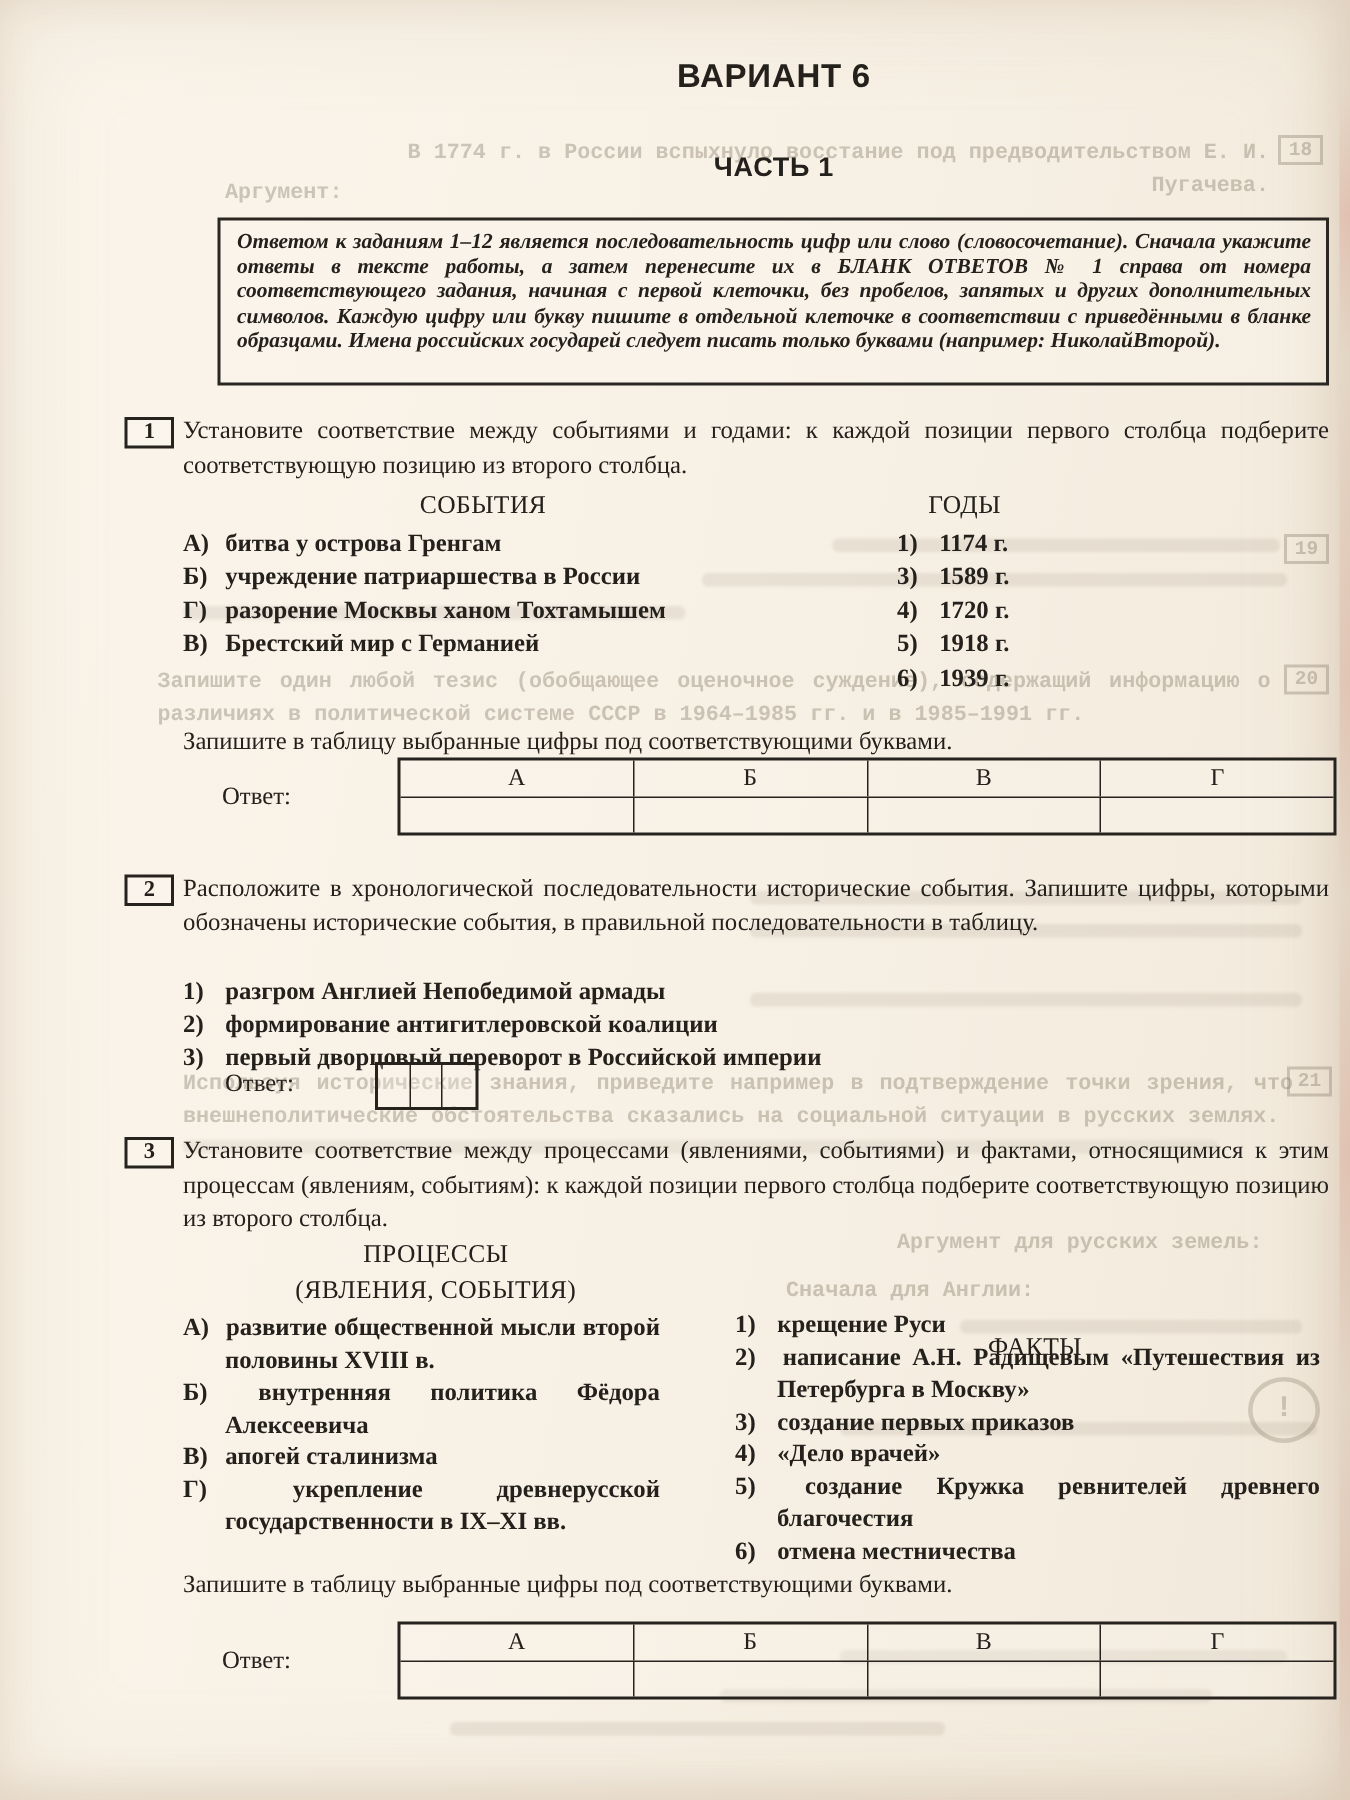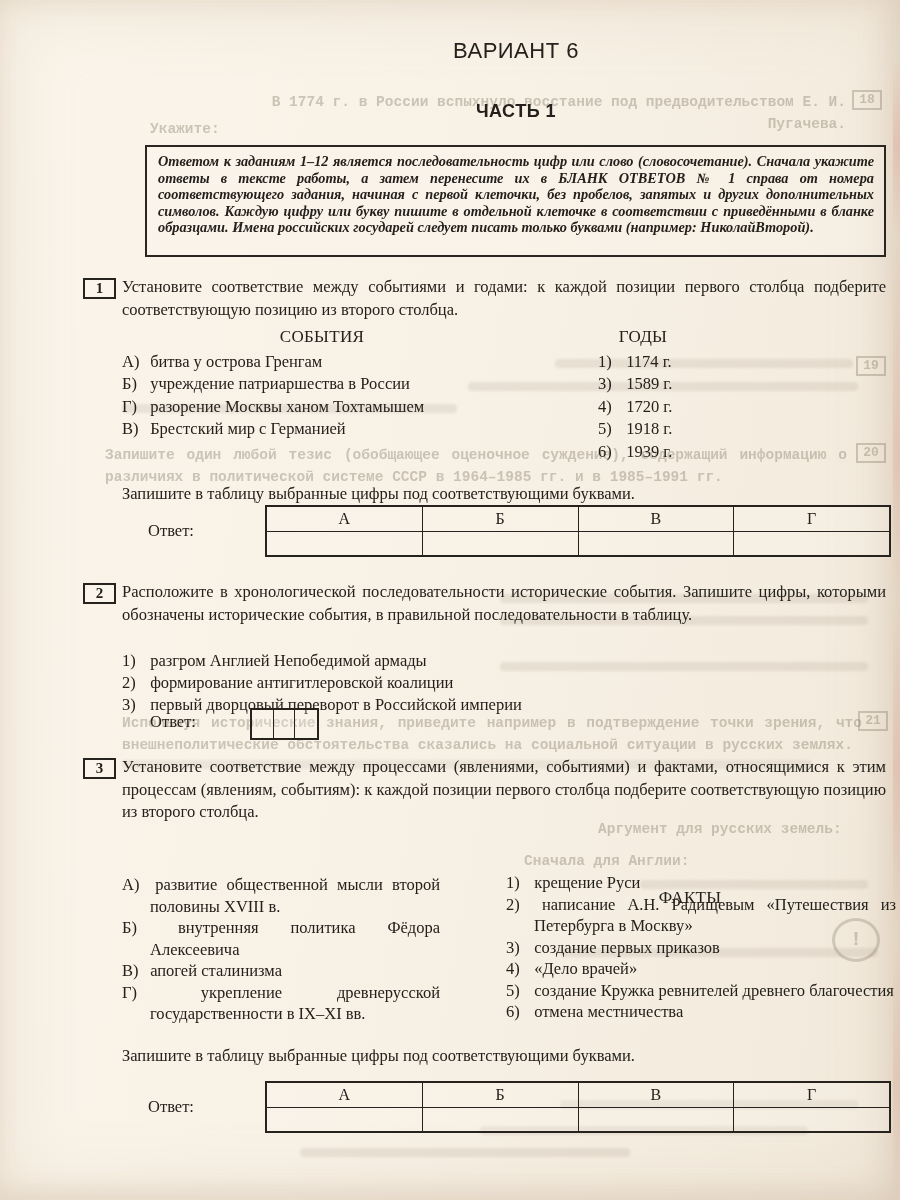--- a/index.html
+++ b/index.html
@@ -16,34 +16,34 @@
   
   .ghost{position:absolute;color:rgba(130,118,100,.38);z-index:1;filter:blur(.4px);font-family:Liberation Mono, monospace;}
   .gtext{font-weight:bold;font-size:14.5px;line-height:22px;}
   .gbox{width:26px;height:16px;border:2px solid rgba(130,118,100,.35);text-align:center;font-size:13px;line-height:16px;font-weight:bold;}
   .gs{position:absolute;height:9px;border-radius:4px;background:rgba(130,118,100,.13);z-index:1;filter:blur(1px);}
   .gcircle{width:42px;height:38px;border:3px solid rgba(130,118,100,.30);border-radius:50%;
     text-align:center;font-size:20px;line-height:38px;font-weight:bold;color:rgba(130,118,100,.35);}
   
   .c{position:absolute;z-index:2;}
   .vtitle{left:132px;top:38px;width:768px;text-align:center;
-    font-family:"Liberation Sans","DejaVu Sans",sans-serif;font-weight:normal;font-size:22px;letter-spacing:.5px;}
+    font-family:"Liberation Sans","DejaVu Sans",sans-serif;font-weight:bold;font-size:22px;letter-spacing:.5px;}
   .ptitle{left:132px;top:101px;width:768px;text-align:center;
     font-family:"Liberation Sans","DejaVu Sans",sans-serif;font-weight:bold;font-size:18px;letter-spacing:.5px;}
   .instr{left:145px;top:145px;width:741px;height:112px;box-sizing:border-box;
     border:2px solid #2a2722;padding:6px 10px 6px 11px;background:rgba(252,247,239,.35);}
   .instr p{margin:0;font-weight:bold;font-style:italic;font-size:14.3px;line-height:16.5px;text-align:justify;}
   .numbox{width:29px;height:17px;border:2px solid #26231e;text-align:center;
     font-weight:bold;font-size:15px;line-height:17px;background:rgba(252,247,239,.4);}
   .ttext{width:764px;font-size:16.5px;line-height:22.5px;text-align:justify;}
   .colhead{font-size:17px;text-align:center;letter-spacing:.3px;}
   .list{font-size:16.5px;}
   .lh1{line-height:22.4px;}
   .lh3{line-height:21.5px;}
-  .li{padding-left:28px;text-indent:-28px;}
+  .li{padding-left:28px;text-indent:-28px;font-weight:bold;}
   .just{text-align:justify;}
   .m{display:inline-block;text-indent:0;width:24px;}
   .note{font-size:16.5px;}
   .anslabel{font-size:16.5px;}
   .anstable{width:622px;border:2px solid #26231e;background:rgba(252,247,239,.25);}
   .trow{display:flex;}
   .trow.head{border-bottom:1.5px solid #26231e;}
   .tcell{flex:1;height:24px;border-right:1.2px solid #26231e;text-align:center;font-size:16px;line-height:24px;}
   .trow.body .tcell{height:23px;}
   .tcell:last-child{border-right:none;}
@@ -51,21 +51,21 @@
   .mini{width:23px;height:28px;border-right:1.4px solid #26231e;box-sizing:border-box;}
   .mini:last-child{border-right:none;}
 </style>
 </head>
 <body>
 
 <div class="page">
 
   <div class="ghost gbox" style="left:852px;top:90px;">18</div>
   <div class="ghost gtext" style="left:208px;top:91px;width:638px;text-align:right;">В 1774 г. в России вспыхнуло восстание под предводительством Е. И. Пугачева.</div>
-  <div class="ghost gtext" style="left:150px;top:118px;">Укажите:</div>
+  <div class="ghost gtext" style="left:150px;top:118px;">Аргумент:</div>
 
   <div class="ghost gbox" style="left:856px;top:356px;">19</div>
   <div class="gs" style="left:555px;top:359px;width:298px;"></div>
   <div class="gs" style="left:468px;top:382px;width:390px;"></div>
   <div class="gs" style="left:122px;top:404px;width:335px;"></div>
 
   <div class="ghost gbox" style="left:856px;top:443px;">20</div>
   <div class="ghost gtext just" style="left:105px;top:444px;width:742px;">Запишите один любой тезис (обобщающее оценочное суждение), содержащий информацию о различиях в политической системе СССР в 1964–1985 гг. и в 1985–1991 гг.</div>
 
   <div class="gs" style="left:500px;top:594px;width:368px;"></div>
@@ -143,30 +143,34 @@
   <div class="c anslabel" style="left:150px;top:712px;">Ответ:</div>
   <div class="c minis" style="left:250px;top:708px;">
     <div class="mini"></div>
     <div class="mini"></div>
     <div class="mini"></div>
   </div>
 
   <div class="c numbox" style="left:83px;top:758px;">3</div>
   <div class="c ttext" style="left:122px;top:756px;">Установите соответствие между процессами (явлениями, событиями) и фактами, относящимися к этим процессам (явлениям, событиям): к каждой позиции первого столбца подберите соответствующую позицию из второго столбца.</div>
 
+  <div class="c colhead" style="left:128px;top:824px;width:325px;line-height:24px;">
+    <div>ПРОЦЕССЫ</div>
+    <div>(ЯВЛЕНИЯ, СОБЫТИЯ)</div>
+  </div>
   <div class="c colhead" style="left:590px;top:846px;width:200px;margin-top:42px;">ФАКТЫ</div>
 
   <div class="c list lh3" style="left:122px;top:874px;width:318px;">
     <div class="li just"><span class="m">А)</span> <span>развитие общественной мысли второй половины XVIII в.</span></div>
     <div class="li just"><span class="m">Б)</span> <span>внутренняя политика Фёдора Алексеевича</span></div>
     <div class="li just"><span class="m">В)</span> <span>апогей сталинизма</span></div>
     <div class="li just"><span class="m">Г)</span> <span>укрепление древнерусской государственности в IX–XI вв.</span></div>
   </div>
 
-  <div class="c list lh3" style="left:490px;top:872px;width:390px;margin-left:16px;">
+  <div class="c list lh3" style="left:490px;top:872px;width:390px;">
     <div class="li just"><span class="m">1)</span> <span>крещение Руси</span></div>
     <div class="li just"><span class="m">2)</span> <span>написание А.Н. Радищевым «Путешествия из Петербурга в Москву»</span></div>
     <div class="li just"><span class="m">3)</span> <span>создание первых приказов</span></div>
     <div class="li just"><span class="m">4)</span> <span>«Дело врачей»</span></div>
     <div class="li just"><span class="m">5)</span> <span>создание Кружка ревнителей древнего благочестия</span></div>
     <div class="li just"><span class="m">6)</span> <span>отмена местничества</span></div>
   </div>
 
   <div class="c note" style="left:122px;top:1046px;">Запишите в таблицу выбранные цифры под соответствующими буквами.</div>
   <div class="c anslabel" style="left:148px;top:1097px;">Ответ:</div>

